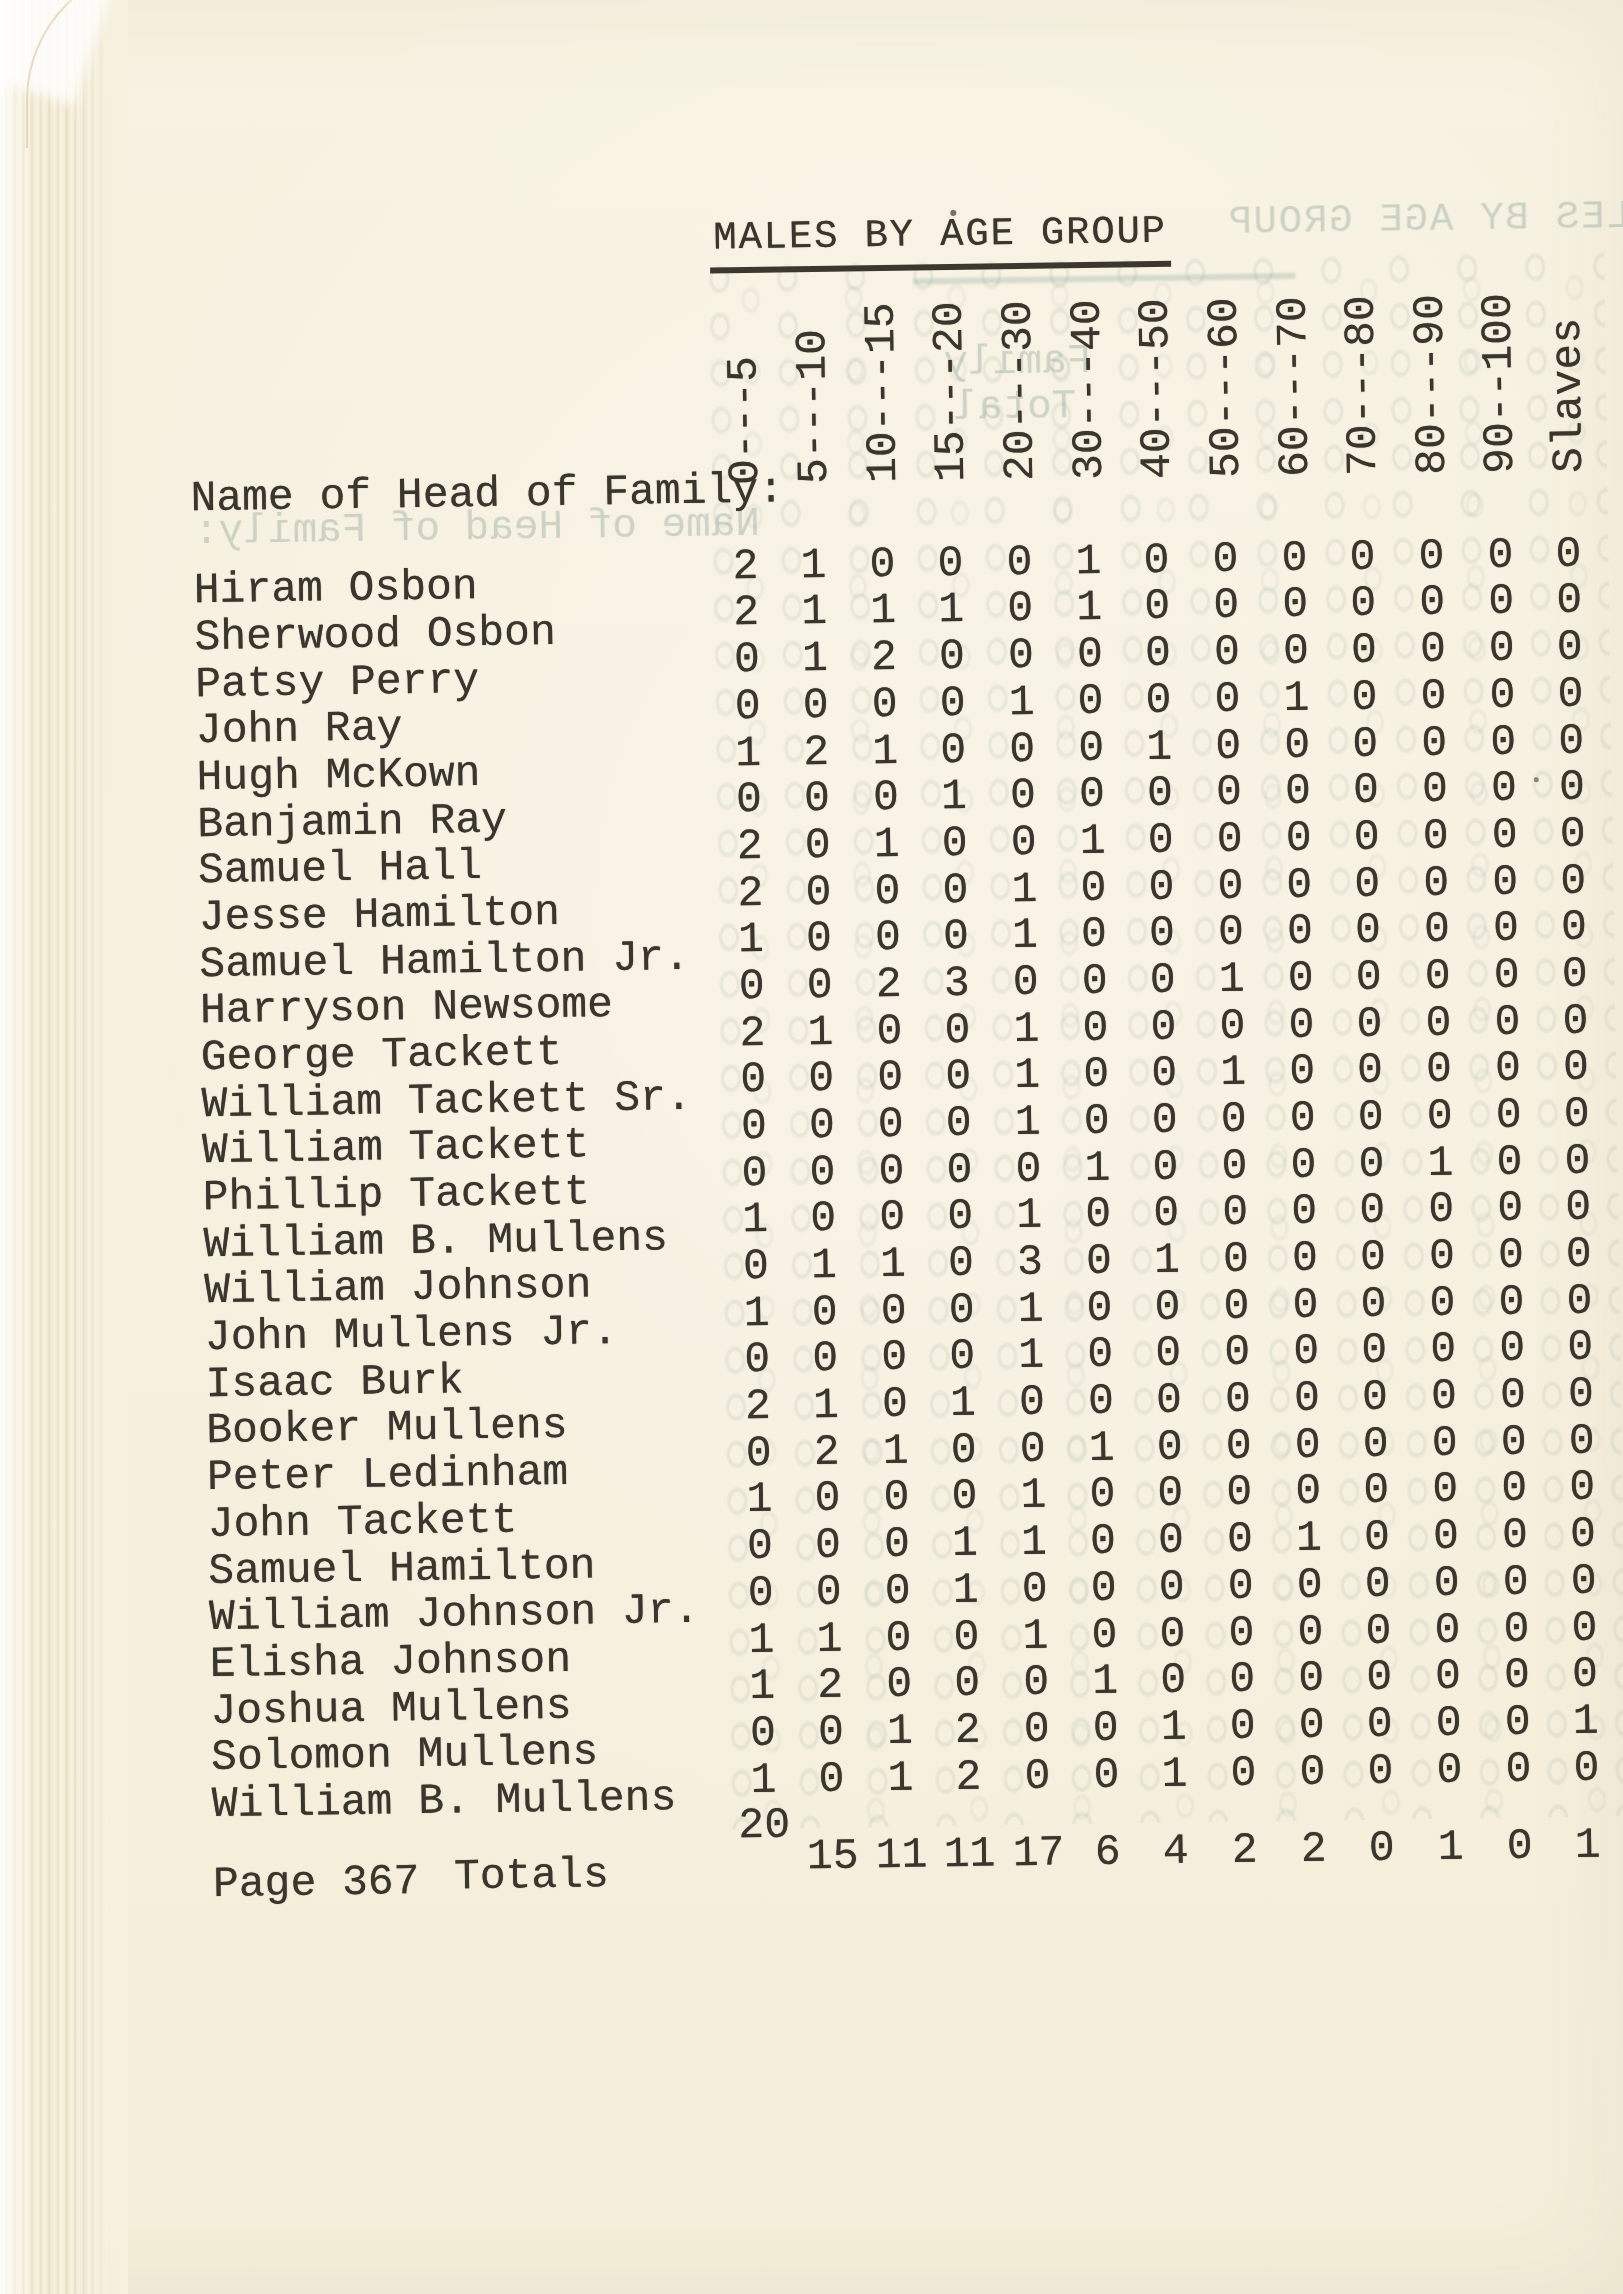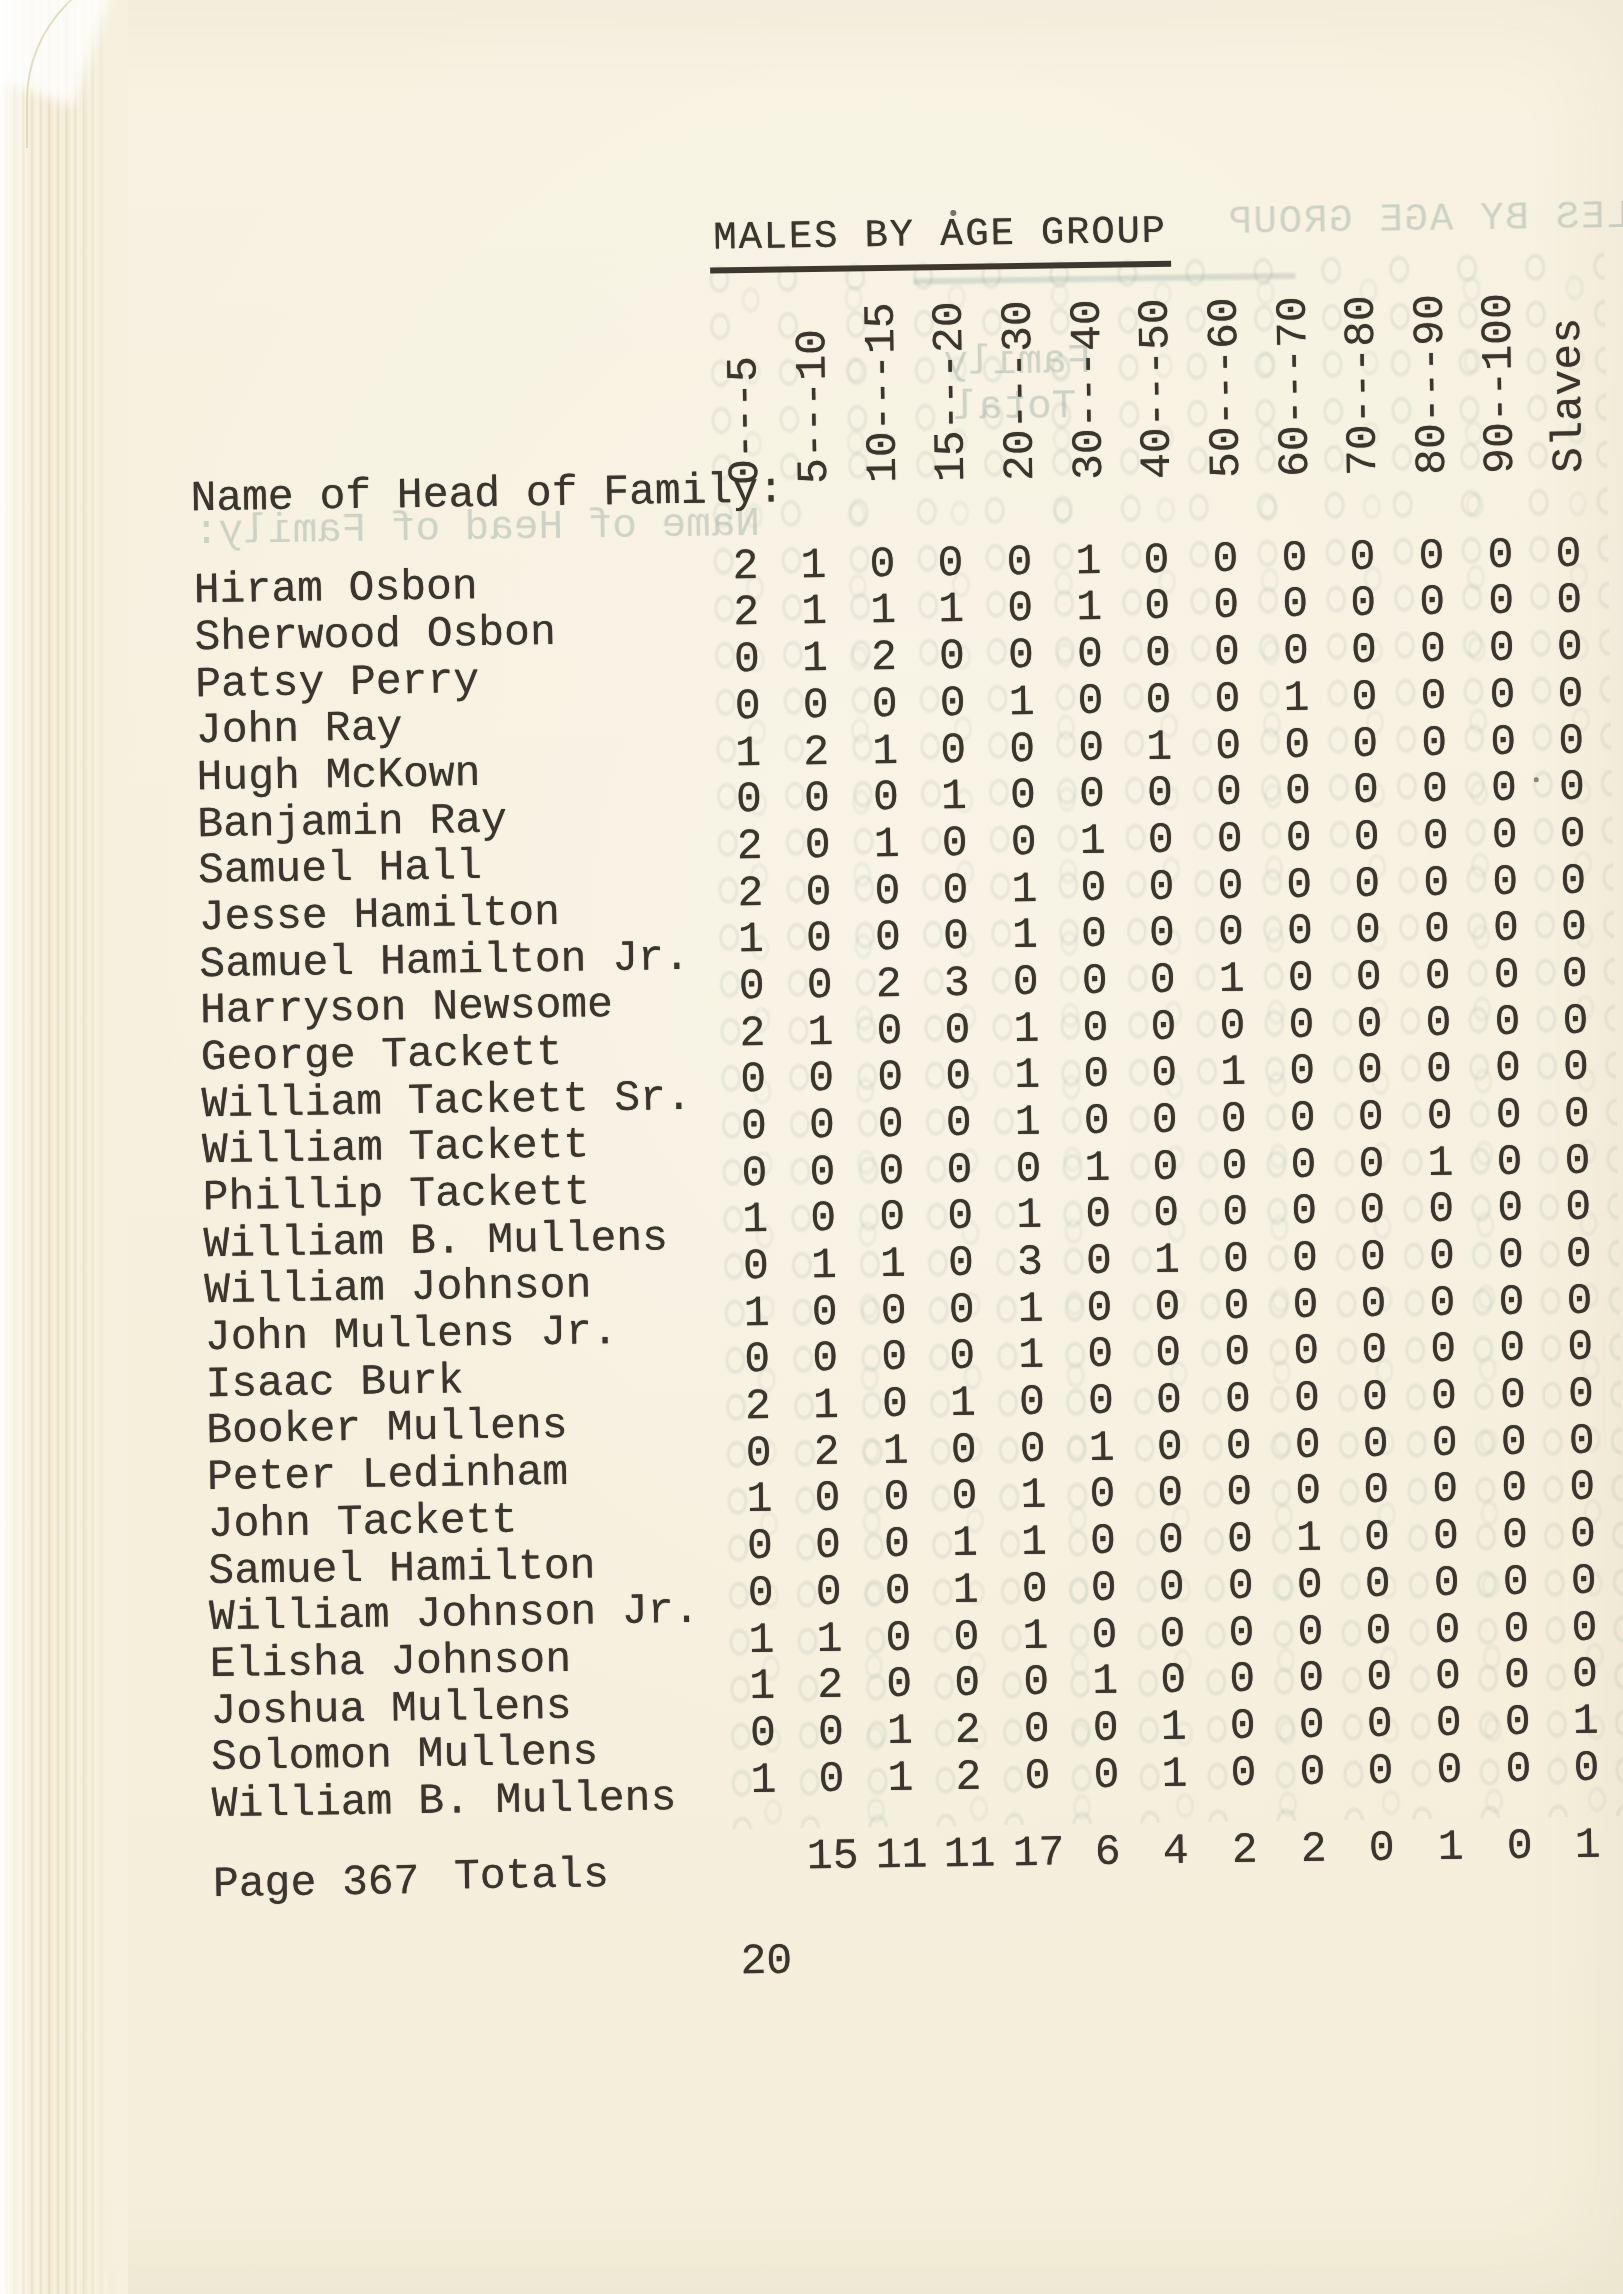--- a/index.html
+++ b/index.html
@@ -577,21 +577,21 @@
           <div class="cell tw" style="left: 1363px; top: 1767px;">0</div>
           <div class="cell tw" style="left: 1432px; top: 1767px;">0</div>
           <div class="cell tw" style="left: 1501px; top: 1767px;">0</div>
           <div class="cell tw" style="left: 1569px; top: 1767px;">0</div>
         </div>
       </div>
 
     <div class="totals-label-page tw">Page 367</div>
     <div class="totals-label-word tw">Totals</div>
     <div id="totals-cells">
-        <div class="cell tw" style="left: 746px; top: 1948px;">20</div>
+        <div class="cell tw" style="left: 746px; top: 1812px;">20</div>
         <div class="cell tw" style="left: 814px; top: 1844px;">15</div>
         <div class="cell tw" style="left: 883px; top: 1844px;">11</div>
         <div class="cell tw" style="left: 951px; top: 1844px;">11</div>
         <div class="cell tw" style="left: 1020px; top: 1844px;">17</div>
         <div class="cell tw" style="left: 1089px; top: 1844px;">6</div>
         <div class="cell tw" style="left: 1157px; top: 1844px;">4</div>
         <div class="cell tw" style="left: 1226px; top: 1844px;">2</div>
         <div class="cell tw" style="left: 1295px; top: 1844px;">2</div>
         <div class="cell tw" style="left: 1363px; top: 1844px;">0</div>
         <div class="cell tw" style="left: 1432px; top: 1844px;">1</div>

